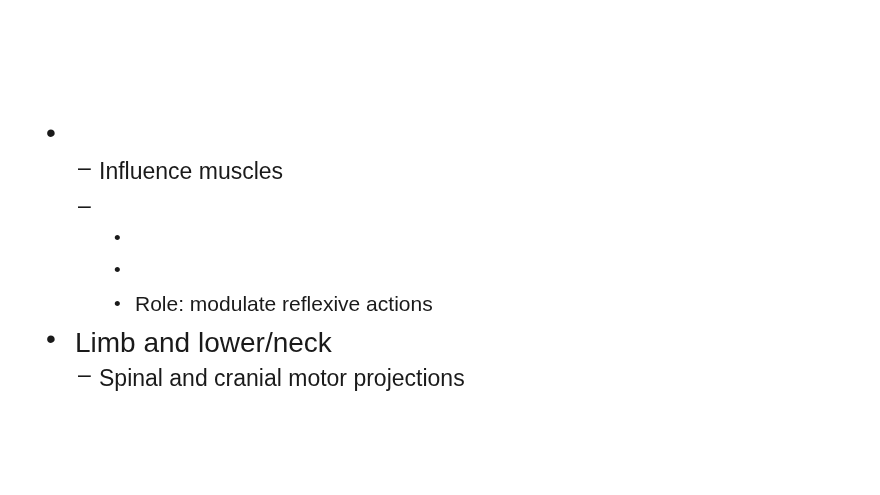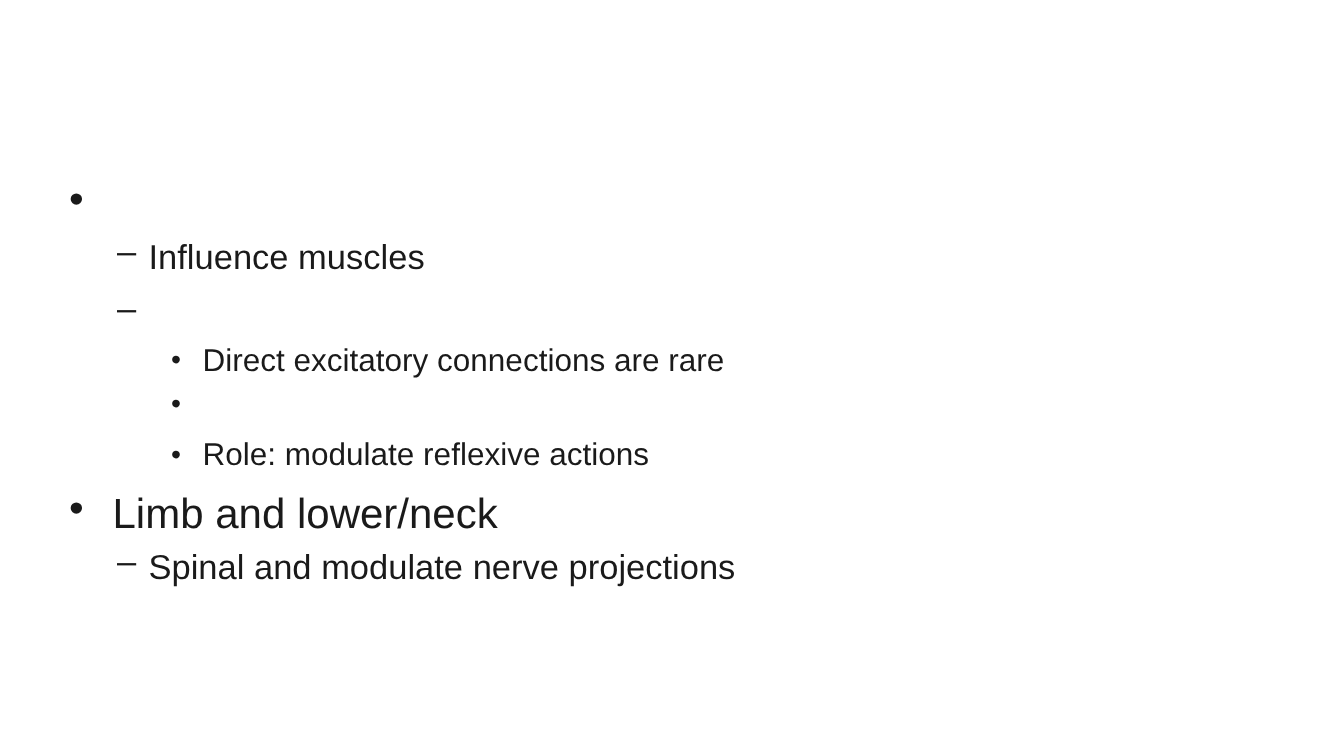--- a/index.html
+++ b/index.html
@@ -68,36 +68,35 @@
       <span class="mk">–</span>
       <span class="tx">Influence muscles</span>
     </div>
 
     <div class="b l2 r3">
       <span class="mk">–</span>
     </div>
 
     <div class="b l3 r4">
       <span class="mk">•</span>
-      <span class="tx">Direct excitatory connections are rare</span>
     </div>
 
     <div class="b l3 r5">
       <span class="mk">•</span>
     </div>
 
     <div class="b l3 r6">
       <span class="mk">•</span>
       <span class="tx">Role: modulate reflexive actions</span>
     </div>
 
     <div class="b l1 r7">
       <span class="mk">•</span>
       <span class="tx">Limb and lower/neck</span>
     </div>
 
     <div class="b l2 r8">
       <span class="mk">–</span>
-      <span class="tx">Spinal and modulate nerve projections</span>
+      <span class="tx">Spinal and cranial motor projections</span>
     </div>
 
   </div>
 </div>
 
 </body></html>

